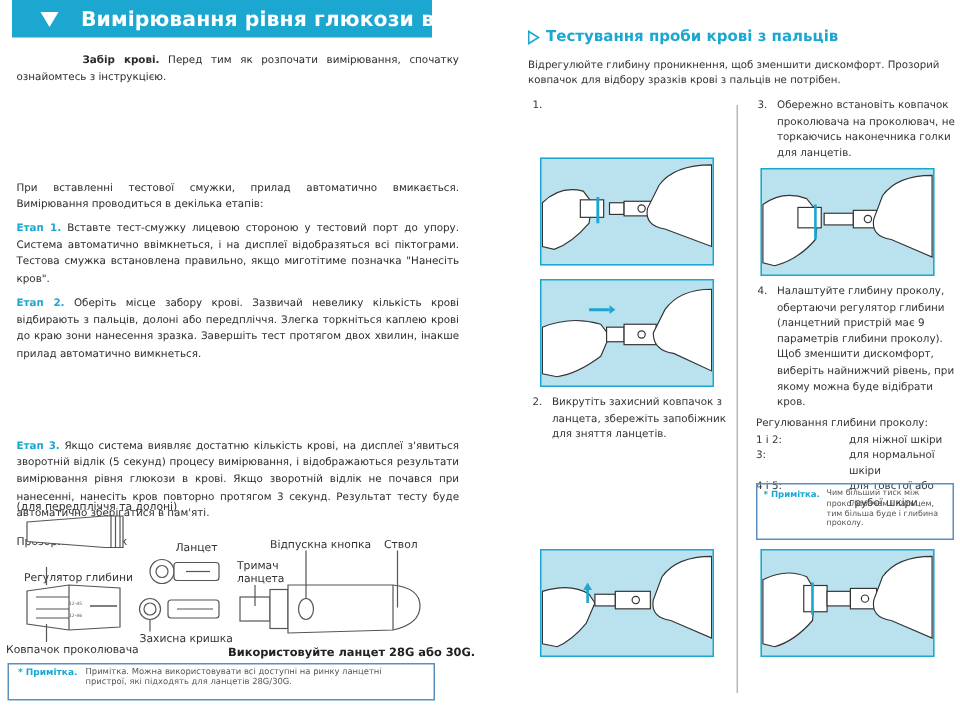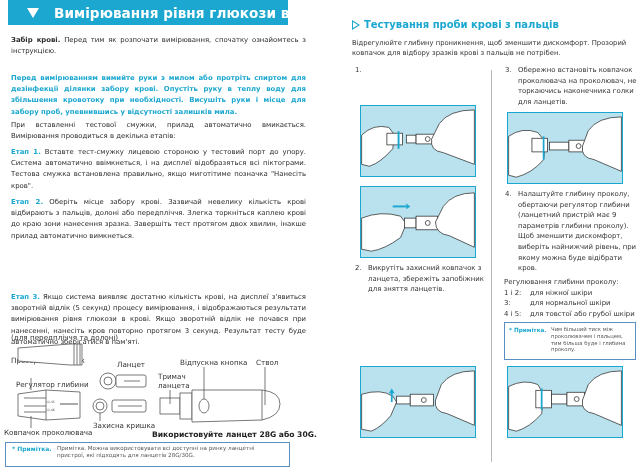--- a/index.html
+++ b/index.html
@@ -10,21 +10,21 @@
   .left { position: absolute; left: 0; top: 0; width: 330px; height: 470px; }
   .title-bar {
     position: absolute; left: 8px; top: 0; width: 280px; height: 25px;
     background: #1ba7cf; color: #fff; display: flex; align-items: center;
   }
   .title-bar .tri { width: 0; height: 0; margin-left: 19px; margin-right: 15px;
     border-left: 6px solid transparent; border-right: 6px solid transparent; border-top: 10px solid #fff; }
   .title-bar .t { font-size: 13.6px; font-weight: bold; letter-spacing: 0.05px; white-space: nowrap; }
 
   .ptxt { position: absolute; left: 11px; width: 295px; font-size: 6.9px; line-height: 11.2px; text-align: justify; }
-  .ptxt b { font-weight: bold; }
+  .ptxt b { font-weight: bold; margin-left: 44px; }
   .blue { color: #1ba7cf; }
   .stage { color: #1ba7cf; font-weight: bold; }
 
   .p1 { top: 35px; }
   .p2 { top: 73px; font-weight: bold; }
   .p3 { top: 120px; }
   .p4 { top: 147px; }
   .p5 { top: 197px; }
   .p6 { top: 248px; margin-top: 44px; }
 
@@ -52,21 +52,21 @@
   .divider { position: absolute; left: 161px; top: 70px; width: 1px; height: 392px; background: #b8b8b8; }
 
   .step { position: absolute; font-size: 6.9px; line-height: 10.6px; color: #333; display: flex; }
   .step .n { width: 13px; flex-shrink: 0; }
   .s1 { left: 25px; top: 65px; width: 130px; }
   .s3 { left: 175px; top: 65px; width: 135px; }
   .s2 { left: 25px; top: 263px; width: 130px; }
   .s4 { left: 175px; top: 189px; width: 135px; }
 
   .depth { position: absolute; left: 174px; top: 277px; width: 136px; font-size: 6.9px; line-height: 10.5px; color: #333; }
-  .depth .row { display: flex; }
+  .depth .row { display: flex; gap: 36px; }
   .depth .row .k { width: 26px; flex-shrink: 0; }
 
   .note-right { position: absolute; left: 174px; top: 322px; width: 132px; height: 38px;
     border: 1px solid #5b8fc1; display: flex; padding: 3px 4px; }
   .note-right .k { color: #1ba7cf; font-weight: bold; font-size: 5.7px; width: 42px; flex-shrink: 0; line-height: 8px; }
   .note-right .v { color: #555; font-size: 5.3px; line-height: 6.8px; }
 
   .pic { position: absolute; width: 116px; height: 72px; background: #b9e2ee; border: 1.5px solid #1ba7cf; overflow: hidden; }
   .pic svg { width: 100%; height: 100%; display: block; }
   .pic1 { left: 30px; top: 105px; }
@@ -81,21 +81,20 @@
 <div class="left">
   <div class="title-bar">
     <span class="tri"></span>
     <span class="t">Вимірювання рівня глюкози в крові</span>
   </div>
 
   <p class="ptxt p1">
     <b>Забір крові.</b><span> Перед тим як розпочати вимірювання, спочатку ознайомтесь з інструкцією.</span>
   </p>
 
-  <p class="ptxt p2 blue">Перед вимірюванням вимийте руки з милом або протріть спиртом для дезінфекції ділянки забору крові. Опустіть руку в теплу воду для збільшення кровотоку при необхідності. Висушіть руки і місце для забору проб, упевнившись у відсутності залишків мила.</p>
 
   <p class="ptxt p3">При вставленні тестової смужки, прилад автоматично вмикається. Вимірювання проводиться в декілька етапів:</p>
 
   <p class="ptxt p4">
     <span class="stage">Етап 1.</span><span>  Вставте тест-смужку лицевою стороною у тестовий порт до упору. Система автоматично ввімкнеться, і на дисплеї відобразяться всі піктограми. Тестова смужка встановлена правильно, якщо миготітиме позначка "Нанесіть кров".</span>
   </p>
   <p class="ptxt p5">
     <span class="stage">Етап 2.</span><span> Оберіть місце забору крові. Зазвичай невелику кількість крові відбирають з пальців, долоні або передпліччя. Злегка торкніться каплею крові до краю зони нанесення зразка. Завершіть тест протягом двох хвилин, інакше прилад автоматично вимкнеться.</span>
   </p>
   <p class="ptxt p6">

